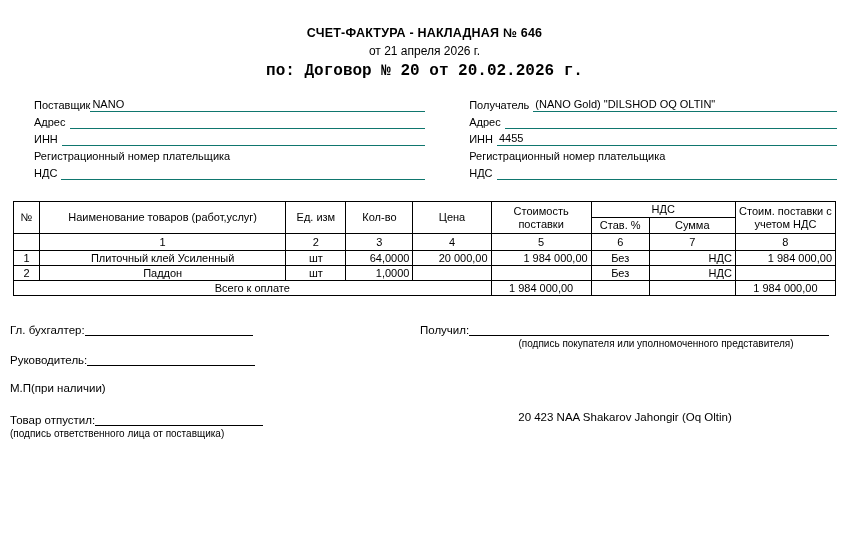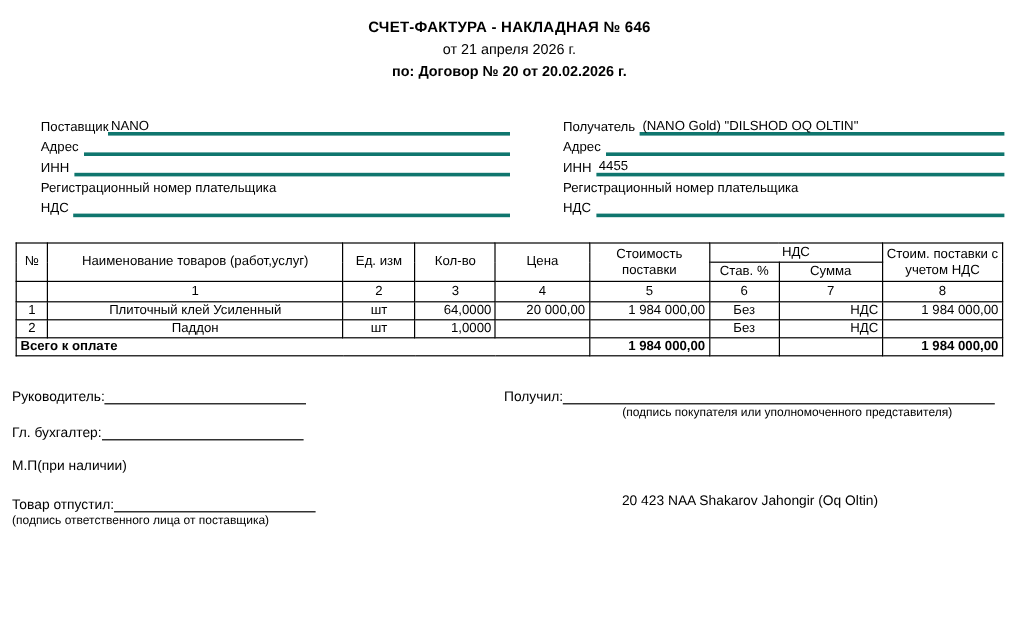--- a/index.html
+++ b/index.html
@@ -17,41 +17,42 @@
     overflow: hidden;
   }
   .page {
     position: relative;
     width: 849px;
     height: 534px;
   }
   
   .title-block {
     text-align: center;
-    padding-top: 16px;
+    padding-top: 26px;
   }
   .title-line1 {
     font-weight: bold;
     font-size: 12.5px;
     letter-spacing: 0.2px;
   }
   .title-line2 {
     font-weight: normal;
     font-size: 12px;
     margin-top: 4px;
   }
   .title-line3 {
     font-weight: bold;
-    font-size: 12px;
+    font-size: 16px;
     margin-top: 4px;
+    font-family: Liberation Mono, monospace;
   }
   
   .parties {
     display: flex;
-    margin-top: 31px;
+    margin-top: 16px;
     padding: 0 12px 0 34px;
     gap: 20px;
   }
   .party {
     width: 50%;
     box-sizing: border-box;
   }
   .party.right {
     padding-left: 24px;
   }
@@ -61,21 +62,21 @@
     height: 16px;
     margin-bottom: 1px;
   }
   .plabel {
     white-space: nowrap;
     font-size: 11px;
     line-height: 13px;
   }
   .pvalue {
     flex: 1;
-    border-bottom: 3px solid #0f766e;
+    border-bottom: 1px solid #0f766e;
     font-size: 11px;
     line-height: 13px;
     padding-left: 2px;
     min-width: 10px;
     height: 14px;
     box-sizing: border-box;
   }
   .pvalue.noline {
     border-bottom: none;
   }
@@ -110,21 +111,22 @@
   .sumcol { width: 86px; }
   .totalcol { width: 100px; }
   td.c { text-align: center; }
   td.r { text-align: right; }
   td.l { text-align: center; }
   tr.numrow td {
     text-align: center;
     height: 14px;
   }
   tr.total td {
-    font-weight: bold;
+    font-weight: normal;
+    text-align: center;
   }
   .total-label {
     text-align: left;
     padding-left: 4px;
   }
   
   .itogo {
     margin: 22px 0 0 34px;
     font-size: 11.5px;
   }
@@ -320,25 +322,25 @@
         <td class="r"></td>
         <td class="r">1 984 000,00</td>
       </tr>
     </tbody>
   </table>
 
 
   <div class="sig">
     <div class="sig-left">
       <div class="sig-row">
+        <span class="sig-label">Гл. бухгалтер:</span>
+        <span class="sig-line"></span>
+      </div>
+      <div class="sig-row">
         <span class="sig-label">Руководитель:</span>
-        <span class="sig-line"></span>
-      </div>
-      <div class="sig-row">
-        <span class="sig-label">Гл. бухгалтер:</span>
         <span class="sig-line"></span>
       </div>
       <div class="plain-row">М.П(при наличии)</div>
       <div class="sig-row" style="margin-bottom:2px;">
         <span class="sig-label">Товар  отпустил:</span>
         <span class="sig-line"></span>
       </div>
       <div class="sig-note">(подпись ответственного лица от поставщика)</div>
     </div>
 

